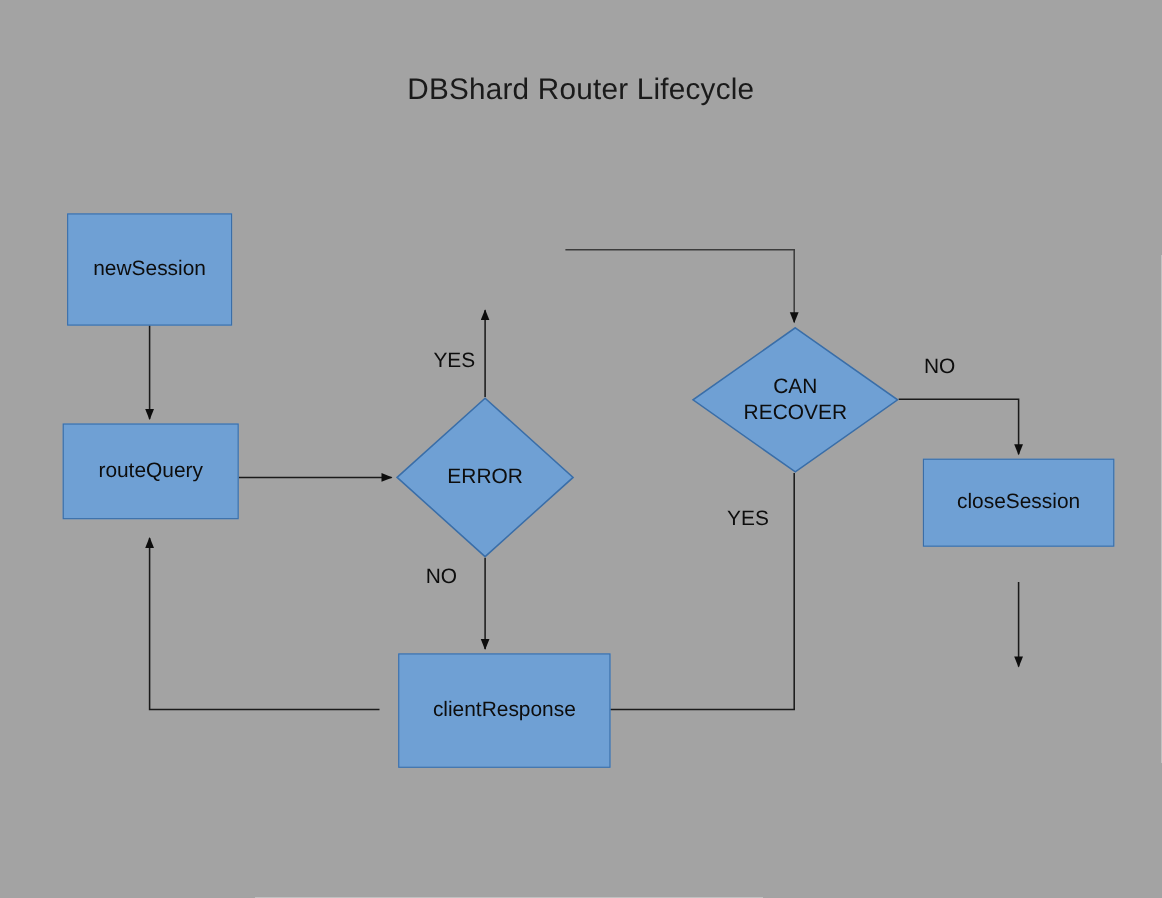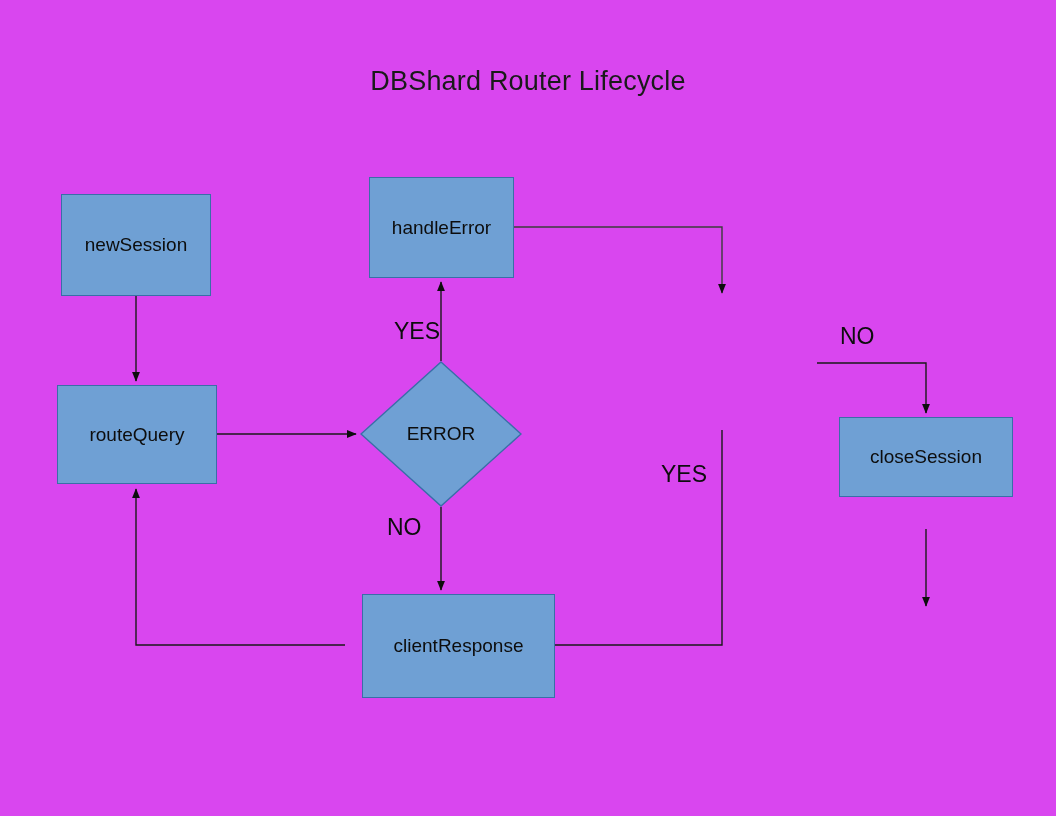--- a/index.html
+++ b/index.html
@@ -11,21 +11,21 @@
     width: 1056px;
     height: 816px;
     font-family: "Liberation Sans", sans-serif;
     color: #000000;
     overflow: hidden;
   }
   #canvas {
     position: relative;
     width: 1056px;
     height: 816px;
-    background: #d946ef;
+    background: #a3a3a3;
   }
   #edges {
     position: absolute;
     left: 0;
     top: 0;
     width: 1056px;
     height: 816px;
   }
   .title {
     position: absolute;
@@ -64,21 +64,21 @@
     width: 100%;
     height: 100%;
   }
   .node.decision .dia-label {
     position: relative;
     z-index: 2;
     pointer-events: none;
   }
   .edge-label {
     position: absolute;
-    font-size: 23px;
+    font-size: 19px;
     color: #0d0d0d;
     white-space: nowrap;
   }
 </style>
 </head>
 <body>
 
 <div id="canvas">
 
   <div class="title">DBShard Router Lifecycle</div>
@@ -106,35 +106,39 @@
 
     <path d="M926,529 L926,606" fill="none" stroke="#1a1a1a" stroke-width="1.4" marker-end="url(#arrow)"></path>
 
     <path d="M345,645 L136,645 L136,489" fill="none" stroke="#1a1a1a" stroke-width="1.4" marker-end="url(#arrow)"></path>
   </svg>
 
   <div class="node process" style="left:61px; top:194px; width:150px; height:102px;">
     <span>newSession</span>
   </div>
 
-  <div class="node process" style="left:57px; top:385px; width:160px; height:99px;align-items:center;">
+  <div class="node process" style="left:57px; top:385px; width:160px; height:87px;align-items:center;">
     <span>routeQuery</span>
   </div>
 
-  <div class="node process" style="left:369px; top:177px; width:145px; height:101px;">
-    <span>handleError</span>
-  </div>
 
   <div class="node decision" style="left:360px; top:361px; width:162px; height:146px;">
     <svg class="dia-shape" viewBox="0 0 162 146" preserveAspectRatio="none" xmlns="http://www.w3.org/2000/svg">
       <polygon points="81,1 161,73 81,145 1,73" fill="#6fa0d4" stroke="#3a6ea8" stroke-width="1.4"></polygon>
     </svg>
     <span class="dia-label">ERROR</span>
   </div>
 
+  <div class="node decision" style="left:629px; top:297px; width:188px; height:133px;">
+    <svg class="dia-shape" viewBox="0 0 188 133" preserveAspectRatio="none" xmlns="http://www.w3.org/2000/svg">
+      <polygon points="94,1 187,66.5 94,132 1,66.5" fill="#6fa0d4" stroke="#3a6ea8" stroke-width="1.4"></polygon>
+    </svg>
+    <span class="dia-label" style="white-space:pre-line;">CAN
+RECOVER</span>
+  </div>
 
   <div class="node process" style="left:839px; top:417px; width:174px; height:80px;">
     <span>closeSession</span>
   </div>
 
 
   <div class="node process" style="left:362px; top:594px; width:193px; height:104px;">
     <span>clientResponse</span>
   </div>
 

